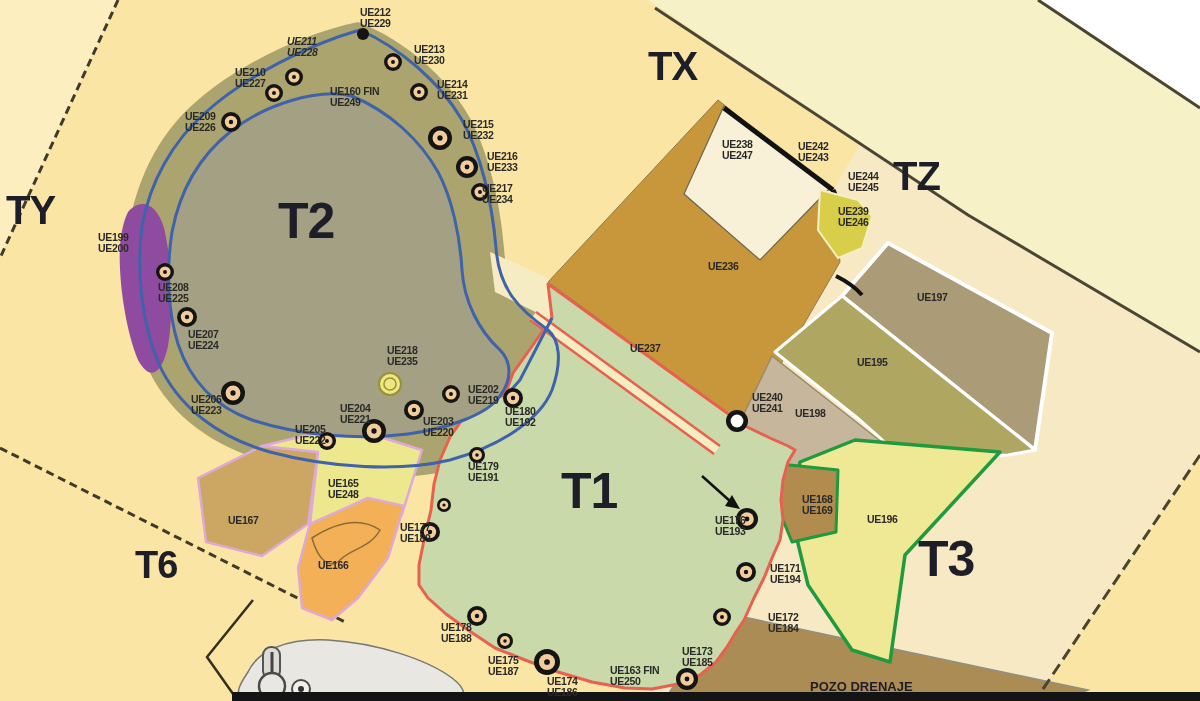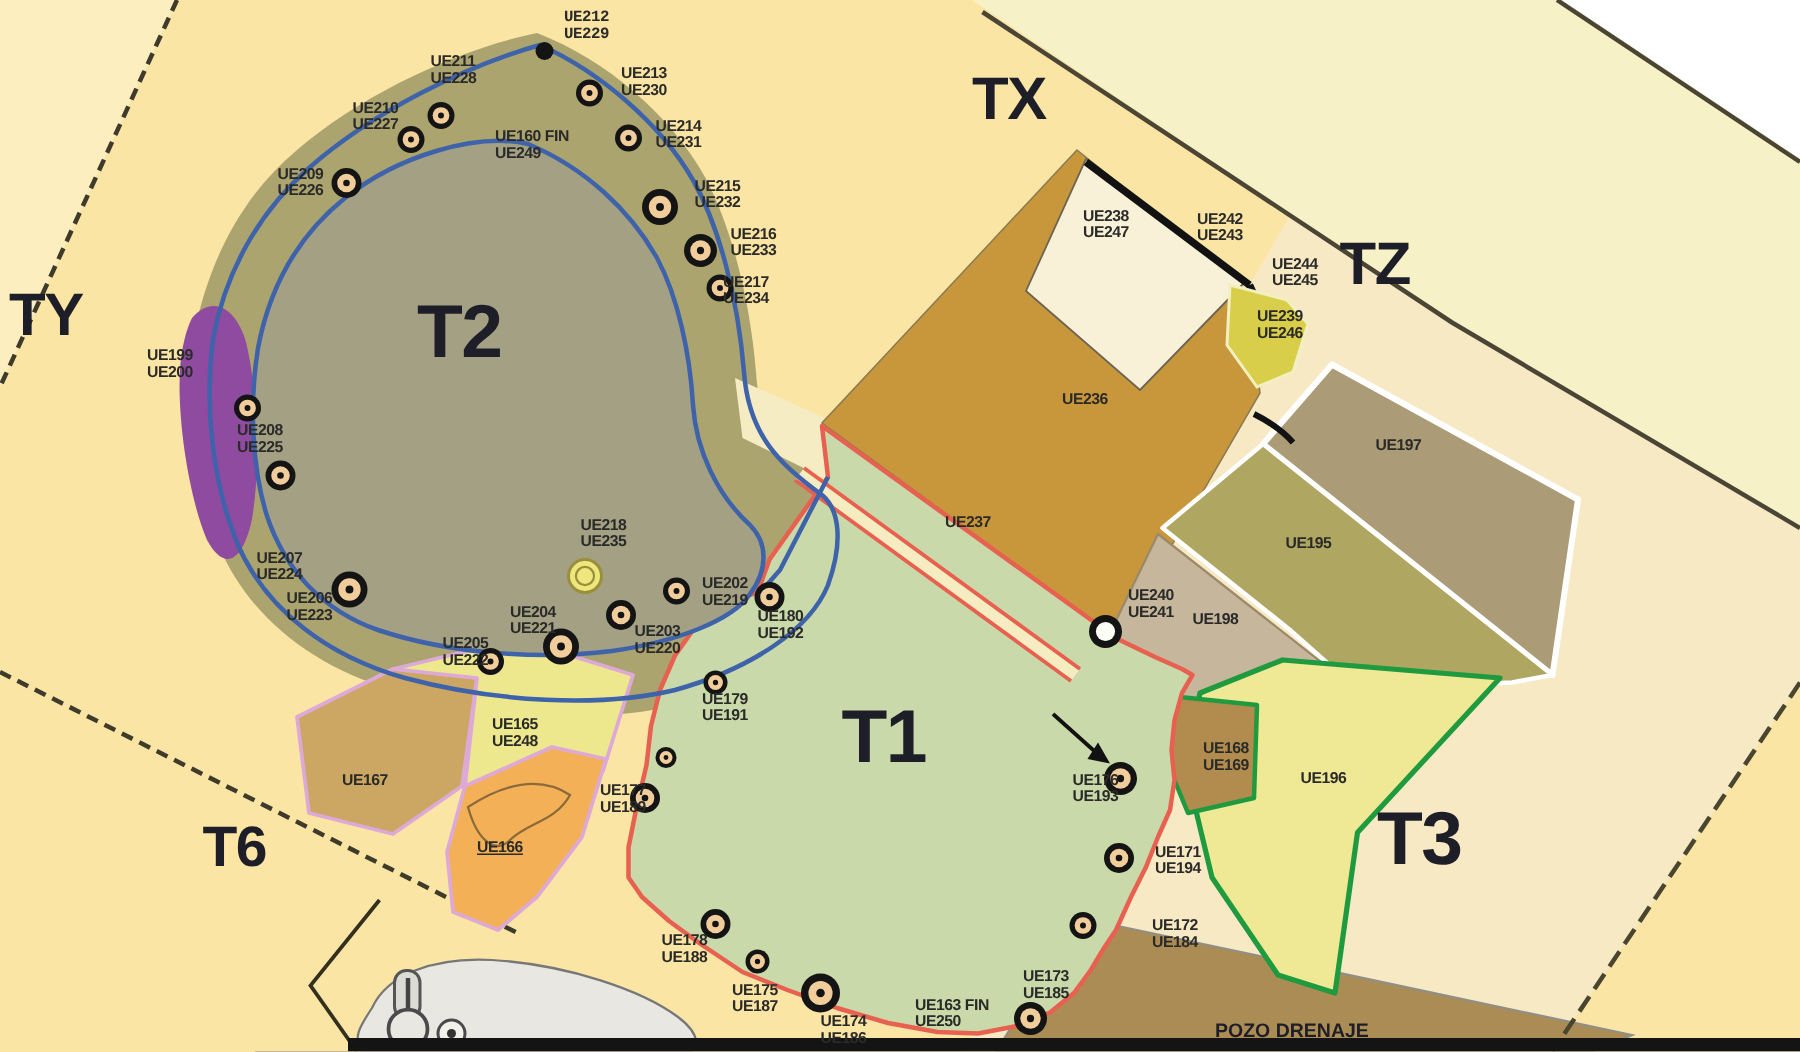--- a/index.html
+++ b/index.html
@@ -246,25 +246,25 @@
       <line x1="272" y1="652" x2="272" y2="678" stroke="#444444" stroke-width="3"></line>
       <circle cx="272" cy="686" r="13" fill="#E9E7E1" stroke="#4A4A4A" stroke-width="2.5"></circle>
       <circle cx="301" cy="689" r="9" fill="#F2F0EA" stroke="#4A4A4A" stroke-width="2"></circle>
       <circle cx="301" cy="689" r="3" fill="#333333"></circle>
     </g>
 
     <rect x="232" y="692" width="968" height="9" fill="#141414"></rect>
   </svg>
 
   <div id="labels">
-      <div class="ue-label" style="left: 376px; top: 7px; font-family: Liberation Mono, monospace;">
+      <div class="ue-label" style="left: 360px; top: 7px;">
         <span>UE212</span>
         <span>UE229</span>
       </div>
-      <div class="ue-label" style="left: 287px; top: 36px;">
+      <div class="ue-label" style="left: 287px; top: 36px; font-style: italic;">
         <span>UE211</span>
         <span>UE228</span>
       </div>
       <div class="ue-label" style="left: 235px; top: 67px;">
         <span>UE210</span>
         <span>UE227</span>
       </div>
       <div class="ue-label" style="left: 185px; top: 111px;">
         <span>UE209</span>
         <span>UE226</span>
@@ -294,21 +294,21 @@
         <span>UE234</span>
       </div>
       <div class="ue-label" style="left: 98px; top: 232px;">
         <span>UE199</span>
         <span>UE200</span>
       </div>
       <div class="ue-label" style="left: 158px; top: 282px;">
         <span>UE208</span>
         <span>UE225</span>
       </div>
-      <div class="ue-label" style="left: 171px; top: 329px; margin-top: 38px;">
+      <div class="ue-label" style="left: 188px; top: 329px;">
         <span>UE207</span>
         <span>UE224</span>
       </div>
       <div class="ue-label" style="left: 191px; top: 394px;">
         <span>UE206</span>
         <span>UE223</span>
       </div>
       <div class="ue-label" style="left: 387px; top: 345px;">
         <span>UE218</span>
         <span>UE235</span>
@@ -373,21 +373,21 @@
         <span>UE176</span>
         <span>UE193</span>
       </div>
       <div class="ue-label" style="left: 328px; top: 478px;">
         <span>UE165</span>
         <span>UE248</span>
       </div>
       <div class="ue-label" style="left: 228px; top: 515px;">
         <span>UE167</span>
       </div>
-      <div class="ue-label" style="left: 318px; top: 560px; text-decoration: underline;">
+      <div class="ue-label" style="left: 318px; top: 560px;">
         <span>UE166</span>
       </div>
       <div class="ue-label" style="left: 708px; top: 261px;">
         <span>UE236</span>
       </div>
       <div class="ue-label" style="left: 630px; top: 343px;">
         <span>UE237</span>
       </div>
       <div class="ue-label" style="left: 722px; top: 139px;">
         <span>UE238</span>

